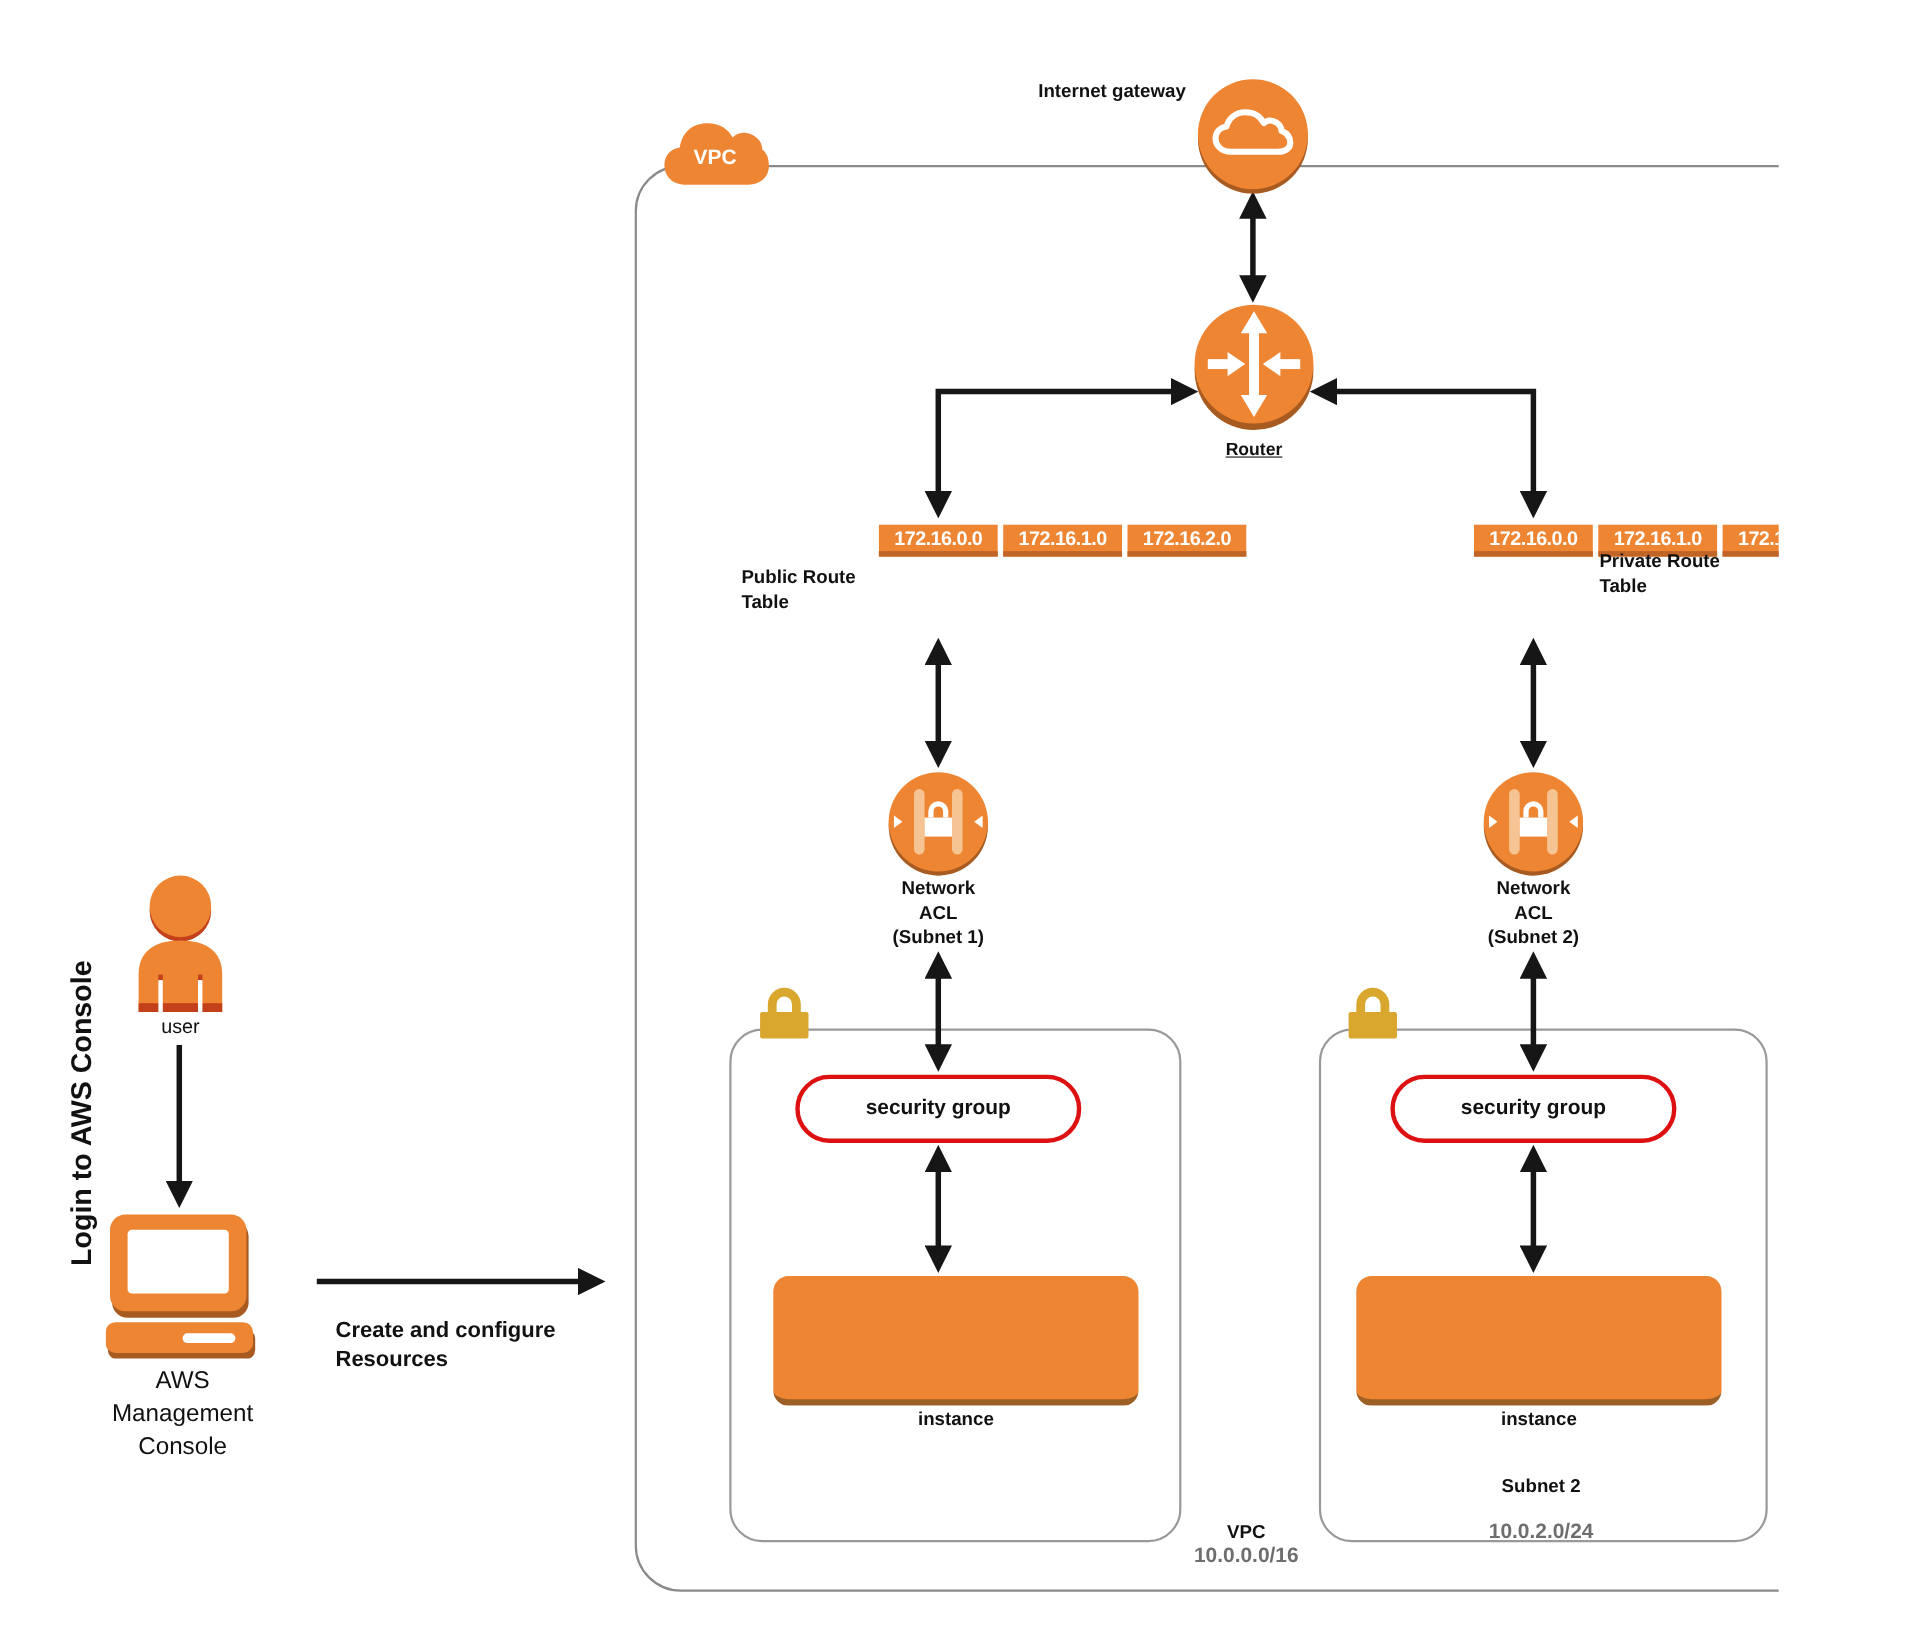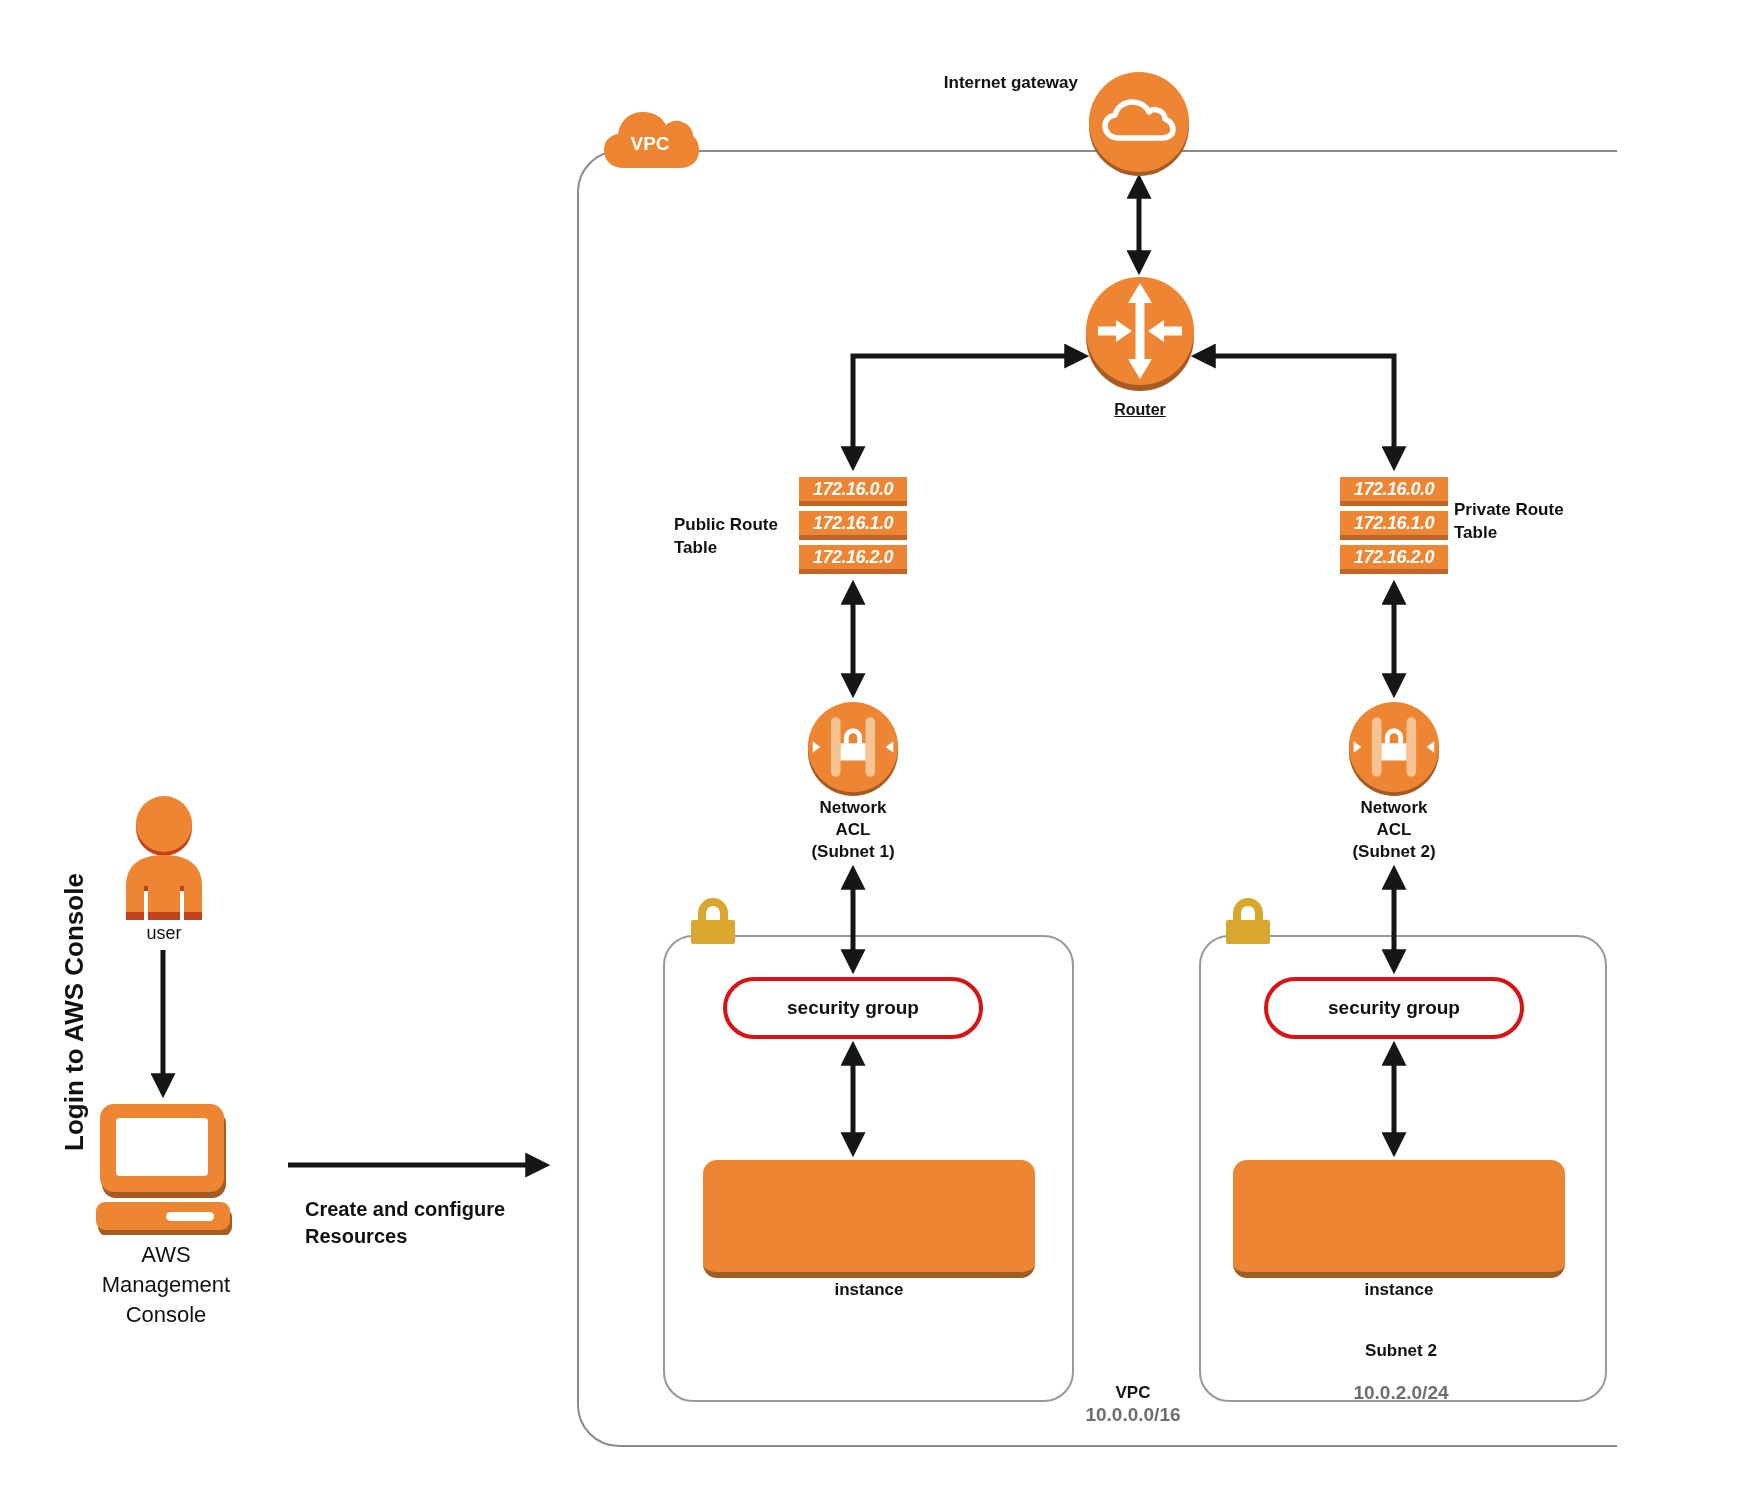--- a/index.html
+++ b/index.html
@@ -27,21 +27,21 @@
   #subnet2-box{left:1199px;width:404px;}
   
   #connectors{left:0;top:0;z-index:2;}
   
   .lbl{z-index:4;line-height:1.25;}
   .bold{font-weight:bold;}
   .center{text-align:center;}
   .right{text-align:right;}
   .gray{color:var(--text-gray);}
   
-  .rt{z-index:4;display:flex;flex-direction:column;gap:5px;font-style:italic;}
+  .rt{z-index:4;display:flex;flex-direction:row;gap:5px;}
   .rt-bar{
     width:108px;height:24px;background:var(--orange);
     border-bottom:5px solid var(--bar-shadow);
     color:#fff;font-weight:bold;font-size:18px;line-height:24px;text-align:center;
     letter-spacing:-0.5px;
   }
   
   .sg-pill{
     top:977px;width:260px;height:62px;box-sizing:border-box;
     border:4px solid var(--sg-red);border-radius:32px;background:#fff;

